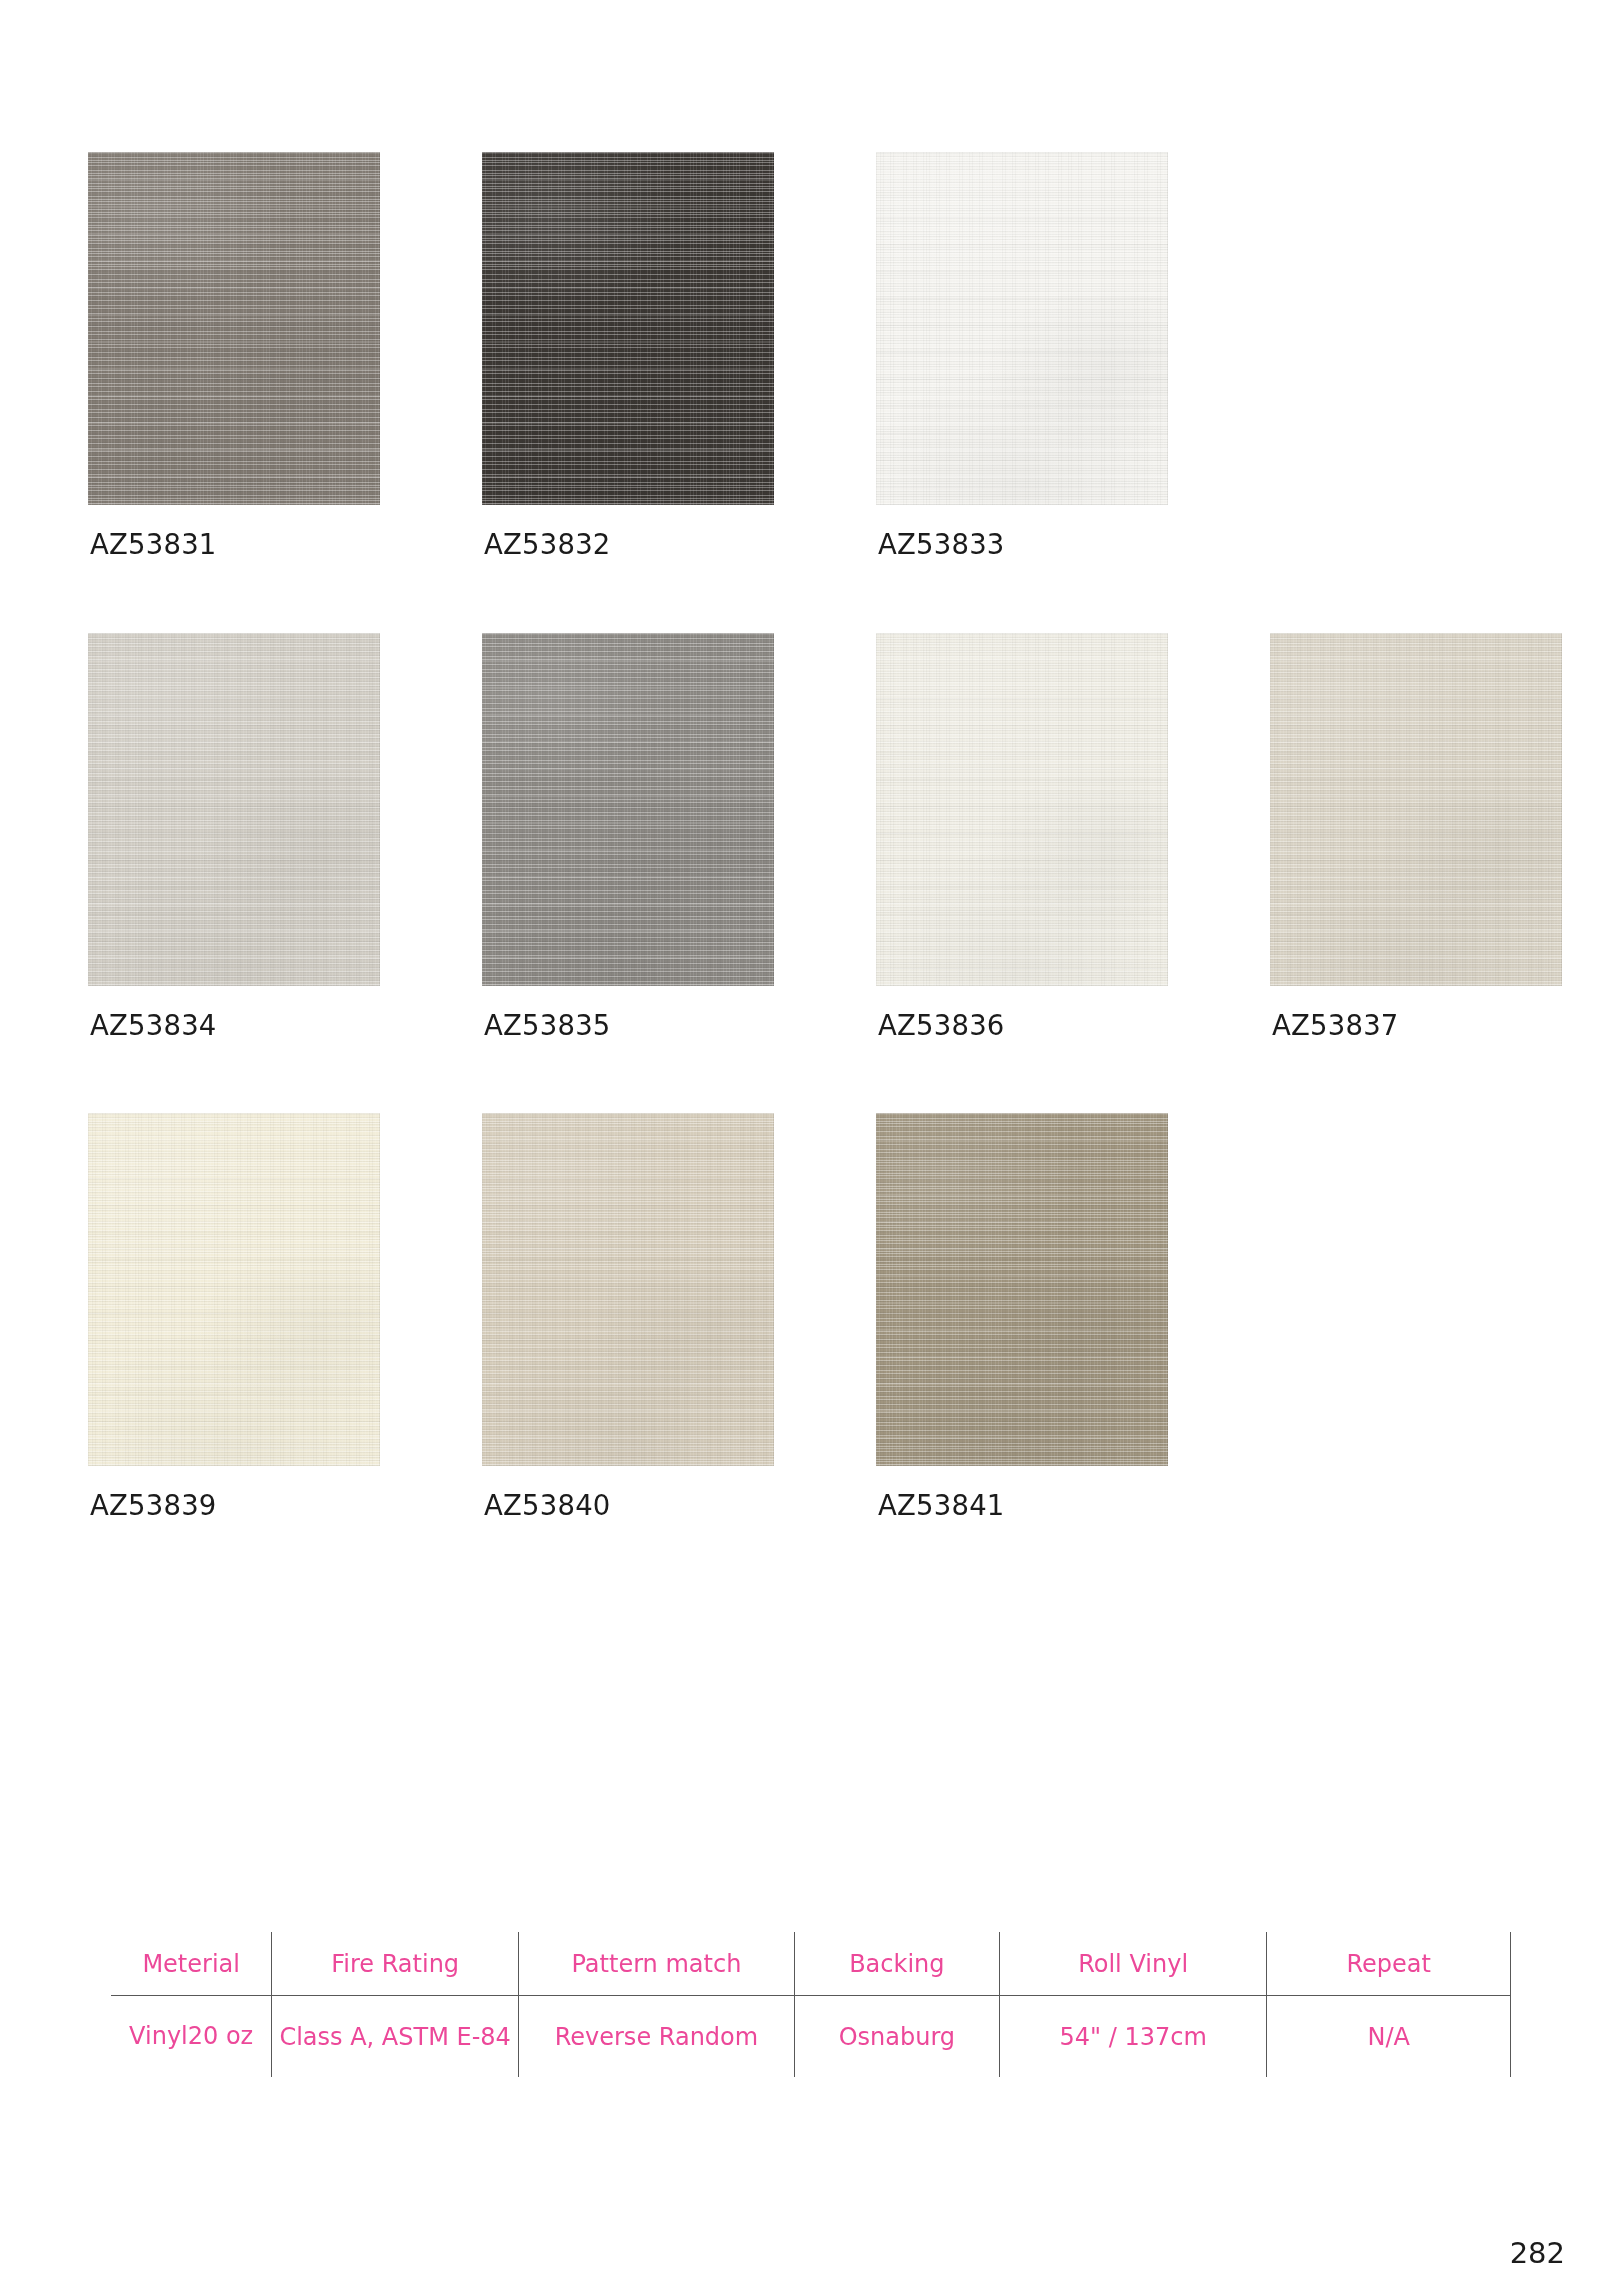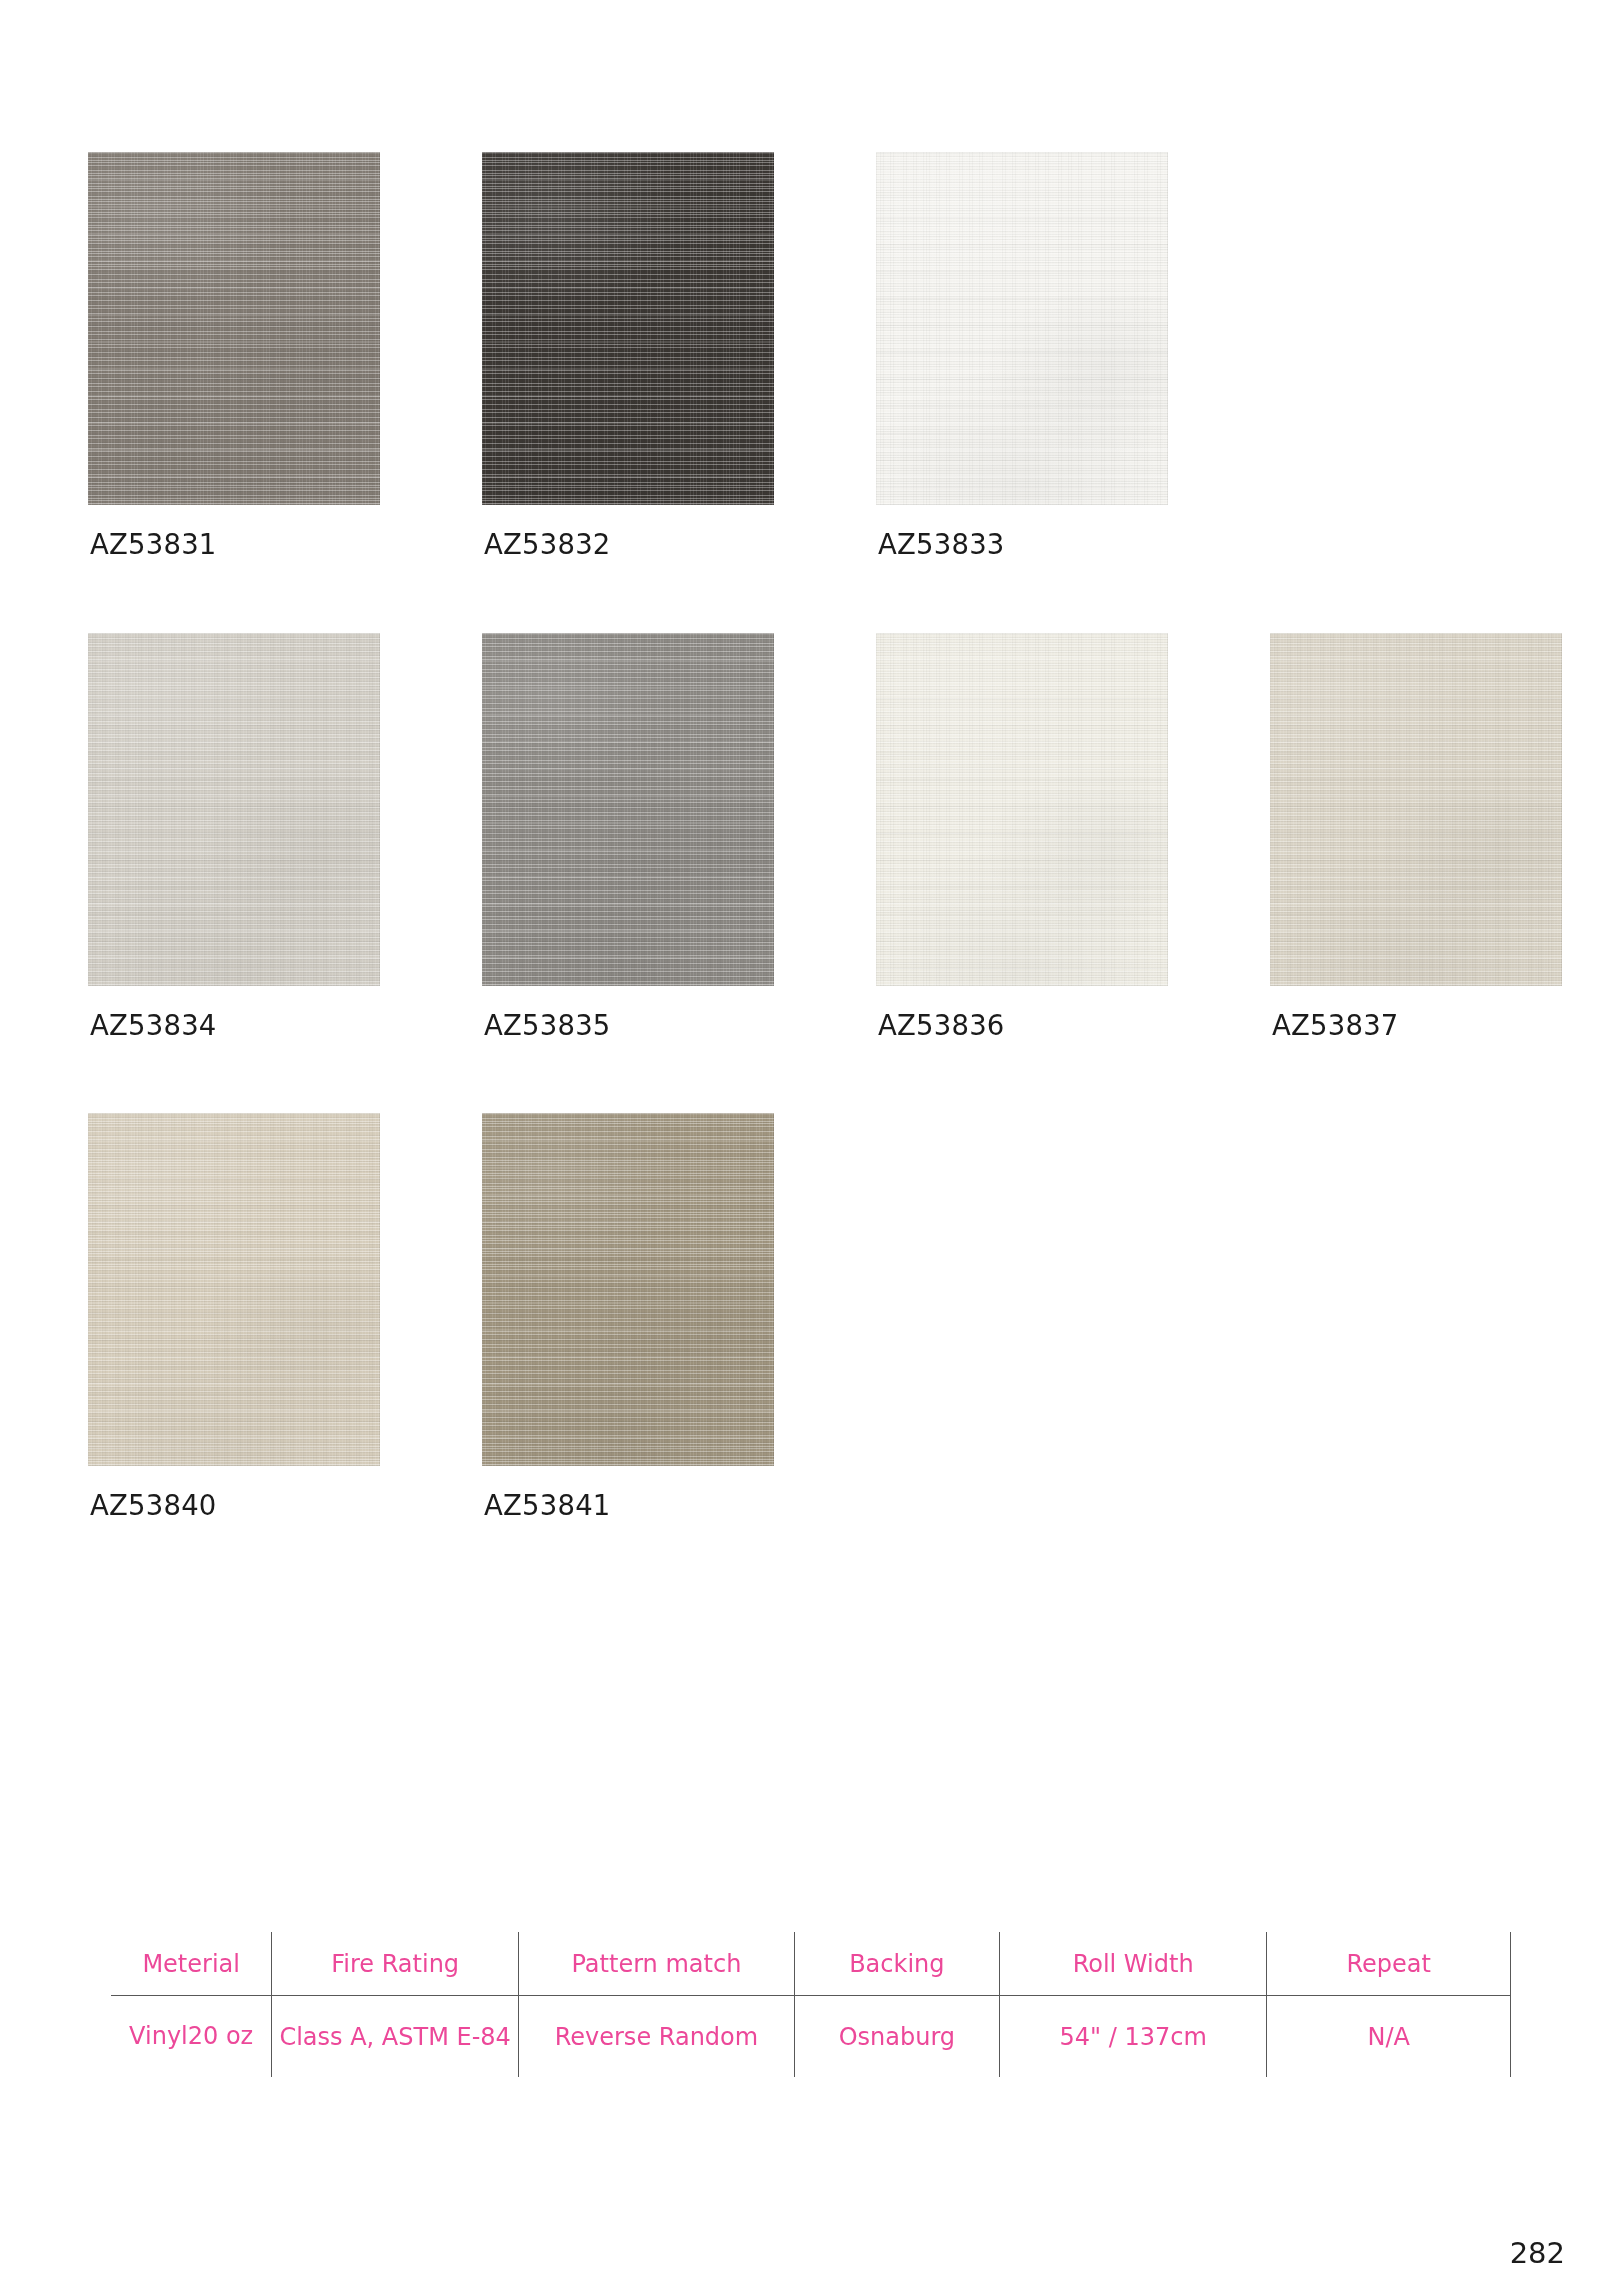--- a/index.html
+++ b/index.html
@@ -240,20 +240,30 @@
         <div class="slub"></div>
         <div class="blotch"></div>
         <div class="edge"></div>
       </div>
       <div class="swatch-label">AZ53837</div>
     </div>
   </div>
 
   <div class="swatch-row">
     <div class="swatch-cell">
+      <div class="swatch-chip" style="background-color: rgb(242, 237, 217);">
+        <div class="weft"></div>
+        <div class="warp"></div>
+        <div class="slub"></div>
+        <div class="blotch"></div>
+        <div class="edge"></div>
+      </div>
+      <div class="swatch-label">AZ53839</div>
+    </div>
+    <div class="swatch-cell">
       <div class="swatch-chip" style="background-color: rgb(214, 205, 187);">
         <div class="weft"></div>
         <div class="warp"></div>
         <div class="slub"></div>
         <div class="blotch"></div>
         <div class="edge"></div>
       </div>
       <div class="swatch-label">AZ53840</div>
     </div>
     <div class="swatch-cell">
@@ -270,21 +280,21 @@
 
 </div>
 
 <table id="spec-table">
   <tbody>
     <tr class="header-row">
       <td class="col-material">Meterial</td>
       <td class="col-fire">Fire Rating</td>
       <td class="col-pattern">Pattern match</td>
       <td class="col-backing">Backing</td>
-      <td class="col-roll">Roll Width</td>
+      <td class="col-roll">Roll Vinyl</td>
       <td class="col-repeat last-col">Repeat</td>
     </tr>
     <tr class="value-row">
       <td class="col-material">
         <div class="cell-stack">
           <span>Vinyl</span>
           <span>20 oz</span>
         </div>
       </td>
       <td class="col-fire">Class A, ASTM E-84</td>

